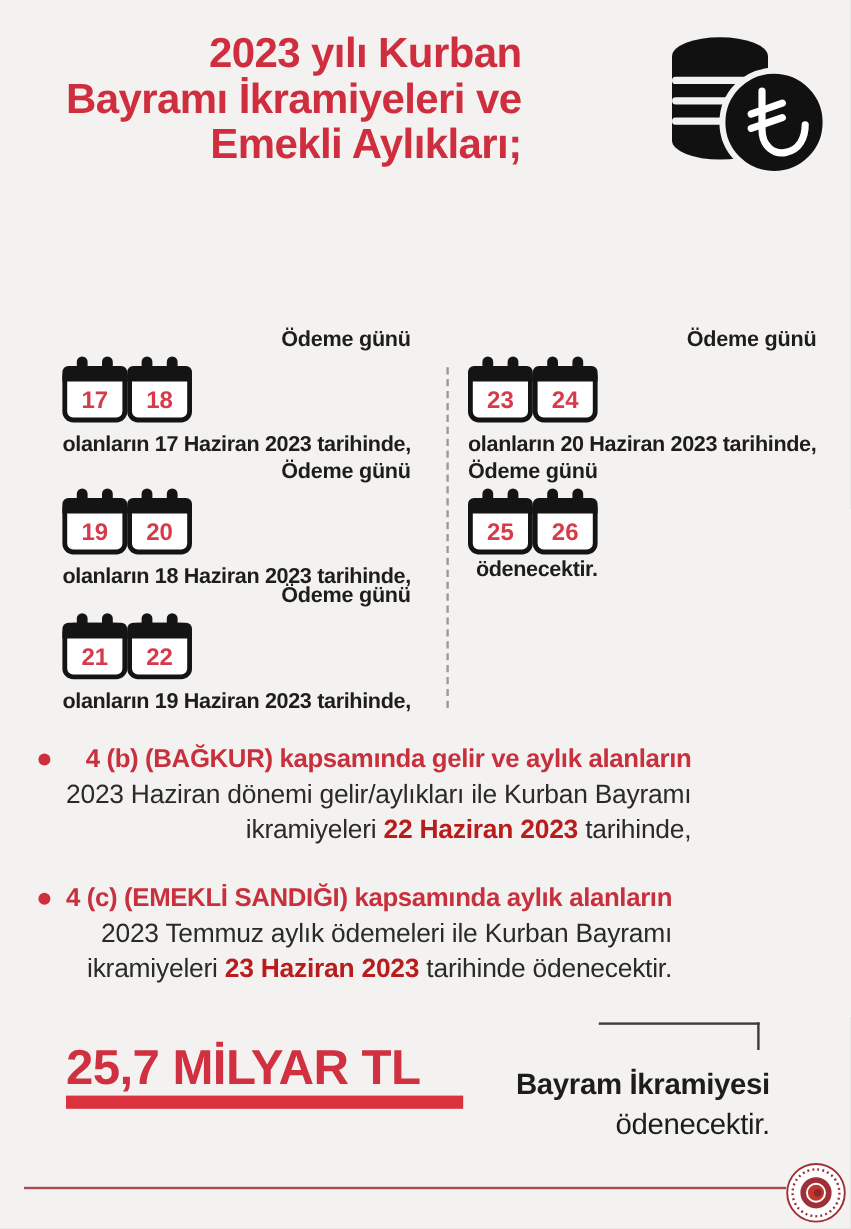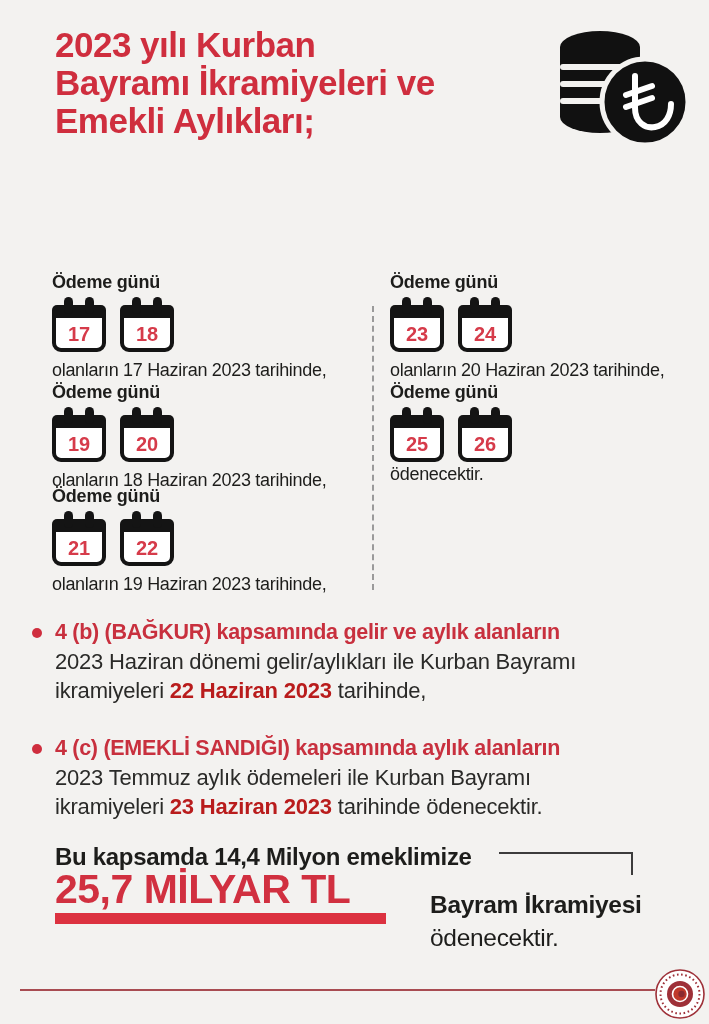--- a/index.html
+++ b/index.html
@@ -1,47 +1,47 @@
 <!DOCTYPE html>
 <html><head>
 <meta charset="utf-8">
 <style>
   * { margin:0; padding:0; box-sizing:border-box; }
   html,body { background:#d8d8d6; }
   .page {
     position:relative; width:709px; height:1024px; margin:0 auto;
     background:#f3f2f0; overflow:hidden;
-    font-family:"Liberation Sans", sans-serif; color:#1d1d1b;
+    font-family:"Liberation Sans", sans-serif; color:#1d1d1b;text-align:right;
   }
   
   .title { position:absolute; left:55px; top:26px; font-size:35px; font-weight:bold;
            color:#cf2e3e; line-height:38px; letter-spacing:-0.5px; }
   .coin-icon { position:absolute; left:557px; top:26px; }
   
   .sec { position:absolute; left:55px; }
   .bullet { position:absolute; left:-23px; top:8px; width:10px; height:10px;
             border-radius:50%; background:#cf2e3e; }
   .sec-head { font-size:21.5px; font-weight:bold; color:#c8303e; letter-spacing:-0.3px; white-space:nowrap; }
   .sec-body { font-size:22px; line-height:28.5px; color:#2a2a28; letter-spacing:-0.2px; margin-top:3px; }
   .hl { color:#b91c1c; font-weight:bold; }
   
   .cal-block { position:absolute; white-space:nowrap; }
   .cal-label { font-size:18px; font-weight:bold; letter-spacing:-0.2px; }
-  .cal-row { margin-top:12px; display:flex; gap:14px; }
+  .cal-row { margin-top:12px; display:flex; }
   .cal { position:relative; width:54px; height:47px; background:#fff;
          border:4px solid #141414; border-radius:9px; }
   .cal::before { content:""; position:absolute; top:-4px; left:-4px; right:-4px;
                  height:13px; background:#141414; border-radius:5px 5px 0 0; }
   .pin { position:absolute; top:-12px; width:9px; height:17px; background:#141414;
          border-radius:4.5px; }
   .pin.l { left:8px; } .pin.r { right:8px; }
   .day { position:absolute; left:0; right:0; top:11px; bottom:0; display:flex;
          align-items:center; justify-content:center; font-size:20px; font-weight:bold;
          color:#d63b4a; letter-spacing:0; }
-  .cal-note { margin-top:8px; font-size:18px; font-weight:normal; letter-spacing:-0.3px; color:#1d1d1b; }
+  .cal-note { margin-top:8px; font-size:18px; font-weight:bold; letter-spacing:-0.3px; color:#1d1d1b; }
   .divider { position:absolute; left:372px; top:306px; height:284px;
              border-left:2px dashed #9a9a9a; }
   
   .sum-line { position:absolute; left:55px; top:843px; font-size:24px; font-weight:bold;
               letter-spacing:-0.3px; }
   .connector { position:absolute; left:499px; top:852px; width:134px; height:23px;
                border-top:2px solid #3c3c3c; border-right:2px solid #3c3c3c; }
   .amount { position:absolute; left:55px; top:866px; font-size:41px; font-weight:bold;
             color:#d13040; letter-spacing:-0.5px; }
   .amount-bar { position:absolute; left:55px; top:913px; width:331px; height:11px;
@@ -178,21 +178,20 @@
 
   <div class="sec" style="top:736px;">
     <span class="bullet"></span>
     <div class="sec-head">4 (c) (EMEKLİ SANDIĞI) kapsamında aylık alanların</div>
     <div class="sec-body">
       <div>2023 Temmuz aylık ödemeleri ile Kurban Bayramı</div>
       <div><span>ikramiyeleri </span><span class="hl">23 Haziran 2023</span><span> tarihinde ödenecektir.</span></div>
     </div>
   </div>
 
-  <div class="sum-line">Bu kapsamda 14,4 Milyon emeklimize</div>
   <div class="connector"></div>
   <div class="amount">25,7 MİLYAR TL</div>
   <div class="amount-bar"></div>
   <div class="sum-right">
     <div class="b1">Bayram İkramiyesi</div>
     <div>ödenecektir.</div>
   </div>
 
   <div class="footer-line"></div>
   <svg class="seal" width="52" height="52" viewBox="0 0 52 52">

